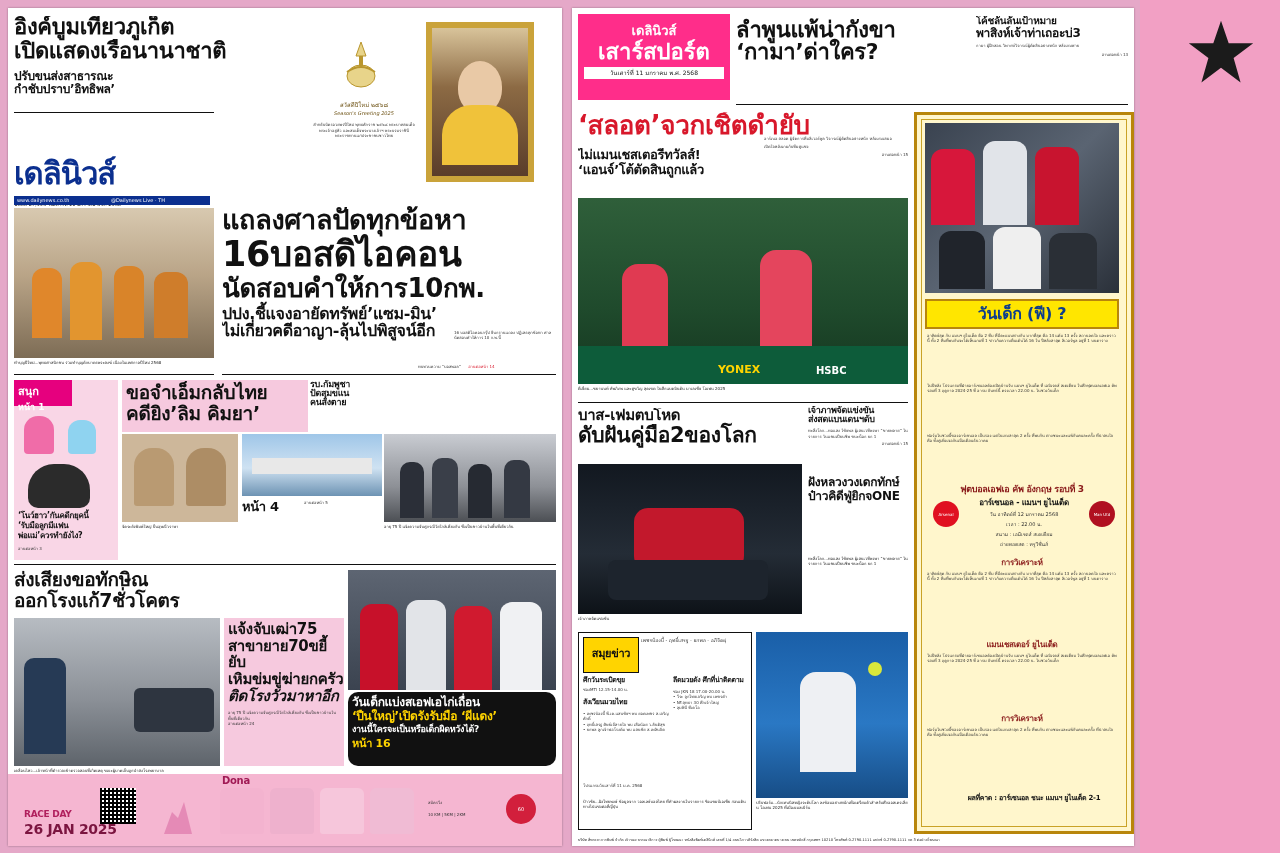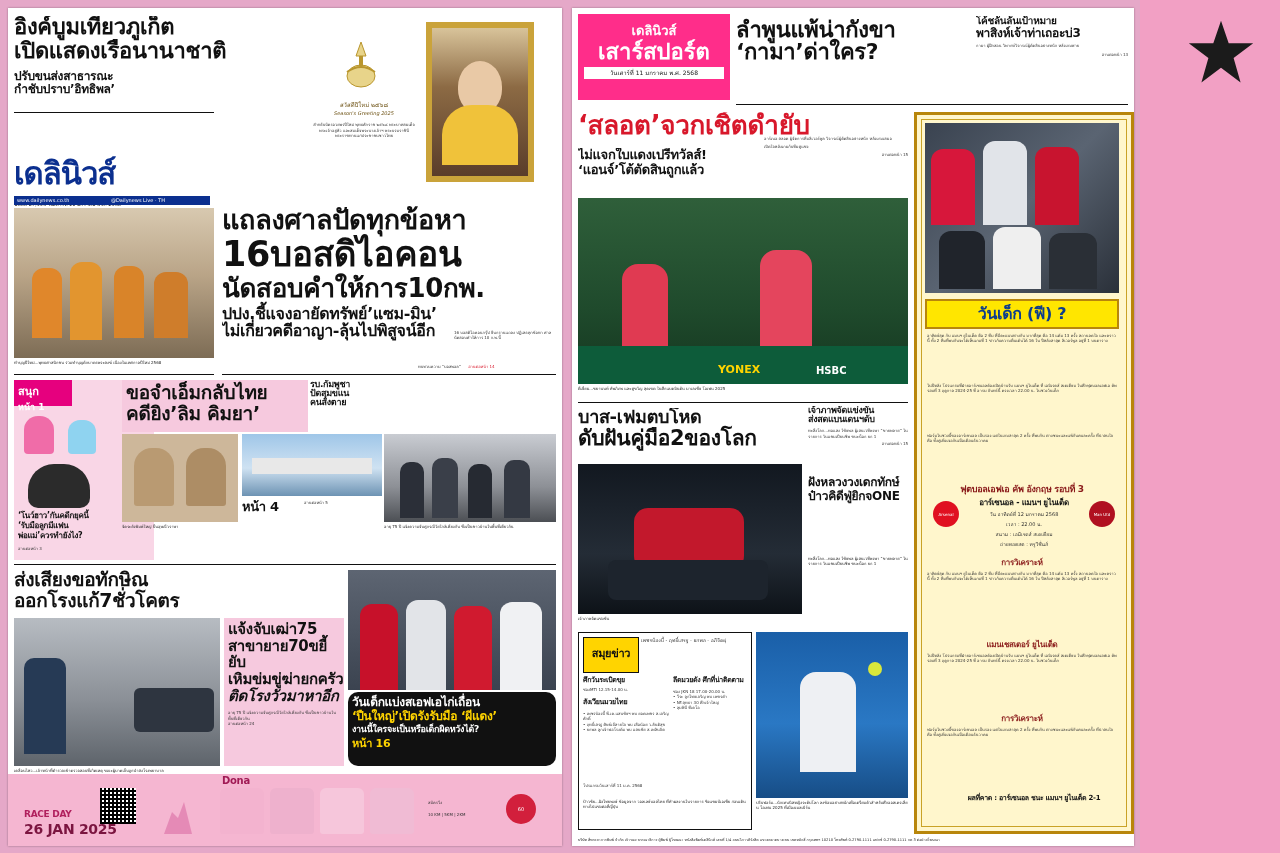--- a/index.html
+++ b/index.html
@@ -138,21 +138,21 @@
       <div class="hd" style="font-size:16px;margin-top:1px;width:230px;">ไม่เกี่ยวคดีอาญา-ลุ้นไปพิสูจน์อีก</div>
     </div>
     <div class="tiny" style="position:absolute;left:446px;top:322px;width:102px;">16 บอสดิไอคอนกรุ๊ป ยืนกรานแถลง ปฏิเสธทุกข้อหา ศาลนัดสอบคำให้การ 10 ก.พ.นี้</div>
     <div class="tiny" style="position:absolute;left:410px;top:356px;width:140px;">
       <span>ทบทวนความ “บอสพอล”</span>
       <span class="red" style="margin-left:6px;">อ่านต่อหน้า 14</span>
     </div>
     <div class="hr" style="left:214px;top:366px;width:334px;"></div>
     <div class="hr" style="left:6px;top:366px;width:200px;"></div>
 
-    <div class="blk" style="left:6px;top:372px;width:104px;height:180px;background:#f9d6e6;padding-left:36px;">
+    <div class="blk" style="left:6px;top:372px;width:104px;height:180px;background:#f9d6e6;">
       <div style="position:absolute;left:0;top:0;width:58px;height:26px;background:#e6007e;color:#fff;font-size:11px;font-weight:bold;padding:2px 0 0 4px;box-sizing:border-box;">
         <span>สนุก</span>
         <div style="font-size:9px;">หน้า 1</div>
       </div>
       <div style="position:absolute;left:10px;top:36px;width:30px;height:38px;background:#f06ca8;border-radius:14px 14px 4px 4px;"></div>
       <div style="position:absolute;left:54px;top:40px;width:28px;height:34px;background:#8fd3f0;border-radius:12px 12px 4px 4px;"></div>
       <div style="position:absolute;left:14px;top:84px;width:62px;height:44px;background:#2b2b2b;border-radius:26px 26px 10px 10px;"></div>
       <div class="hd" style="position:absolute;left:4px;top:132px;width:96px;font-size:8px;">‘โนว์ฮาว’กันคดีกยุคนี้</div>
       <div class="hd" style="position:absolute;left:4px;top:142px;width:96px;font-size:8px;">‘รับมือลูกมีแฟน</div>
       <div class="hd" style="position:absolute;left:4px;top:152px;width:96px;font-size:8px;">พ่อแม่’ควรทำยังไง?</div>
@@ -268,21 +268,21 @@
       <div class="hd" style="font-size:12px;margin-top:1px;">พาสิงห์เจ้าท่าเถอะบ่3</div>
       <div class="tiny" style="margin-top:4px;">กามา ผู้ฝึกสอน วิพากษ์วิจารณ์ผู้ตัดสินอย่างหนัก หลังเกมพ่าย</div>
       <div class="tiny red" style="margin-top:3px;text-align:right;">อ่านต่อหน้า 13</div>
     </div>
     <div class="hr" style="left:164px;top:96px;width:392px;"></div>
 
     <div class="blk" style="left:6px;top:104px;width:330px;height:34px;">
       <div class="hd red" style="font-size:26px;">‘สลอต’จวกเชิ้ตดำยับ</div>
     </div>
     <div class="blk" style="left:6px;top:140px;width:180px;height:40px;">
-      <div class="hd" style="font-size:13px;">ไม่แจกใบแดงเปรีทวัลส์!</div>
+      <div class="hd" style="font-size:13px;">ไม่แมนเชสเตอรีทวัลส์!</div>
       <div class="hd" style="font-size:13px;margin-top:2px;">‘แอนจ์’โต้ตัดสินถูกแล้ว</div>
     </div>
     <div class="blk" style="left:192px;top:128px;width:144px;height:58px;">
       <div class="tiny">อาร์เนอ สลอต ผู้จัดการทีมลิเวอร์พูล วิจารณ์ผู้ตัดสินอย่างหนัก หลังเกมเสมอ</div>
       <div class="tiny" style="margin-top:3px;">เปิดใจหลังเกมกับทีมคู่แข่ง</div>
       <div class="tiny red" style="margin-top:2px;text-align:right;">อ่านต่อหน้า 15</div>
     </div>
 
     <div class="photo" style="left:6px;top:190px;width:330px;height:186px;">
       <div class="g" style="background:linear-gradient(180deg,#2f5f3a 0%,#1f4a2c 60%,#14361f 100%);"></div>
@@ -290,21 +290,21 @@
       <div style="position:absolute;left:182px;top:52px;width:52px;height:120px;background:#e4455d;border-radius:16px 16px 0 0;"></div>
       <div style="position:absolute;left:0;bottom:0;width:100%;height:38px;background:#0d5c3a;"></div>
       <div style="position:absolute;left:140px;bottom:8px;font-size:11px;color:#ffd400;font-weight:bold;">YONEX</div>
       <div style="position:absolute;left:238px;bottom:8px;font-size:10px;color:#fff;font-weight:bold;">HSBC</div>
     </div>
     <div class="cap" style="position:absolute;left:6px;top:378px;width:330px;">ดีเยี่ยม...ชยานนท์ ทัพภิภพ และคู่ขวัญ สุดเขต ในศึกแบดมินตัน มาเลเซีย โอเพ่น 2025</div>
 
     <div class="hr" style="left:6px;top:394px;width:330px;"></div>
 
     <div class="blk" style="left:6px;top:400px;width:224px;height:50px;">
-      <div class="hd" style="font-size:18px;">บาส-เฟมตบโหด</div>
+      <div class="hd" style="font-size:15px;">บาส-เฟมตบโหด</div>
       <div class="hd" style="font-size:21px;margin-top:2px;">ดับฝันคู่มือ2ของโลก</div>
     </div>
     <div class="blk" style="left:236px;top:398px;width:100px;height:62px;">
       <div class="hd" style="font-size:9px;">เจ้าภาพจัดแข่งขัน</div>
       <div class="hd" style="font-size:9px;">ส่งสดแบนเดนฯดับ</div>
       <div class="tiny" style="margin-top:4px;">ทะลึ่งโลก...ทอแสง ใชัยพล ผู้เล่นเวทีพงษา “ขายพลาย” ในรายการ วันแชมเปียนชิพ ชนะน็อก ยก 1</div>
       <div class="tiny red" style="margin-top:2px;text-align:right;">อ่านต่อหน้า 15</div>
     </div>
 
     <div class="photo" style="left:6px;top:456px;width:224px;height:150px;">

